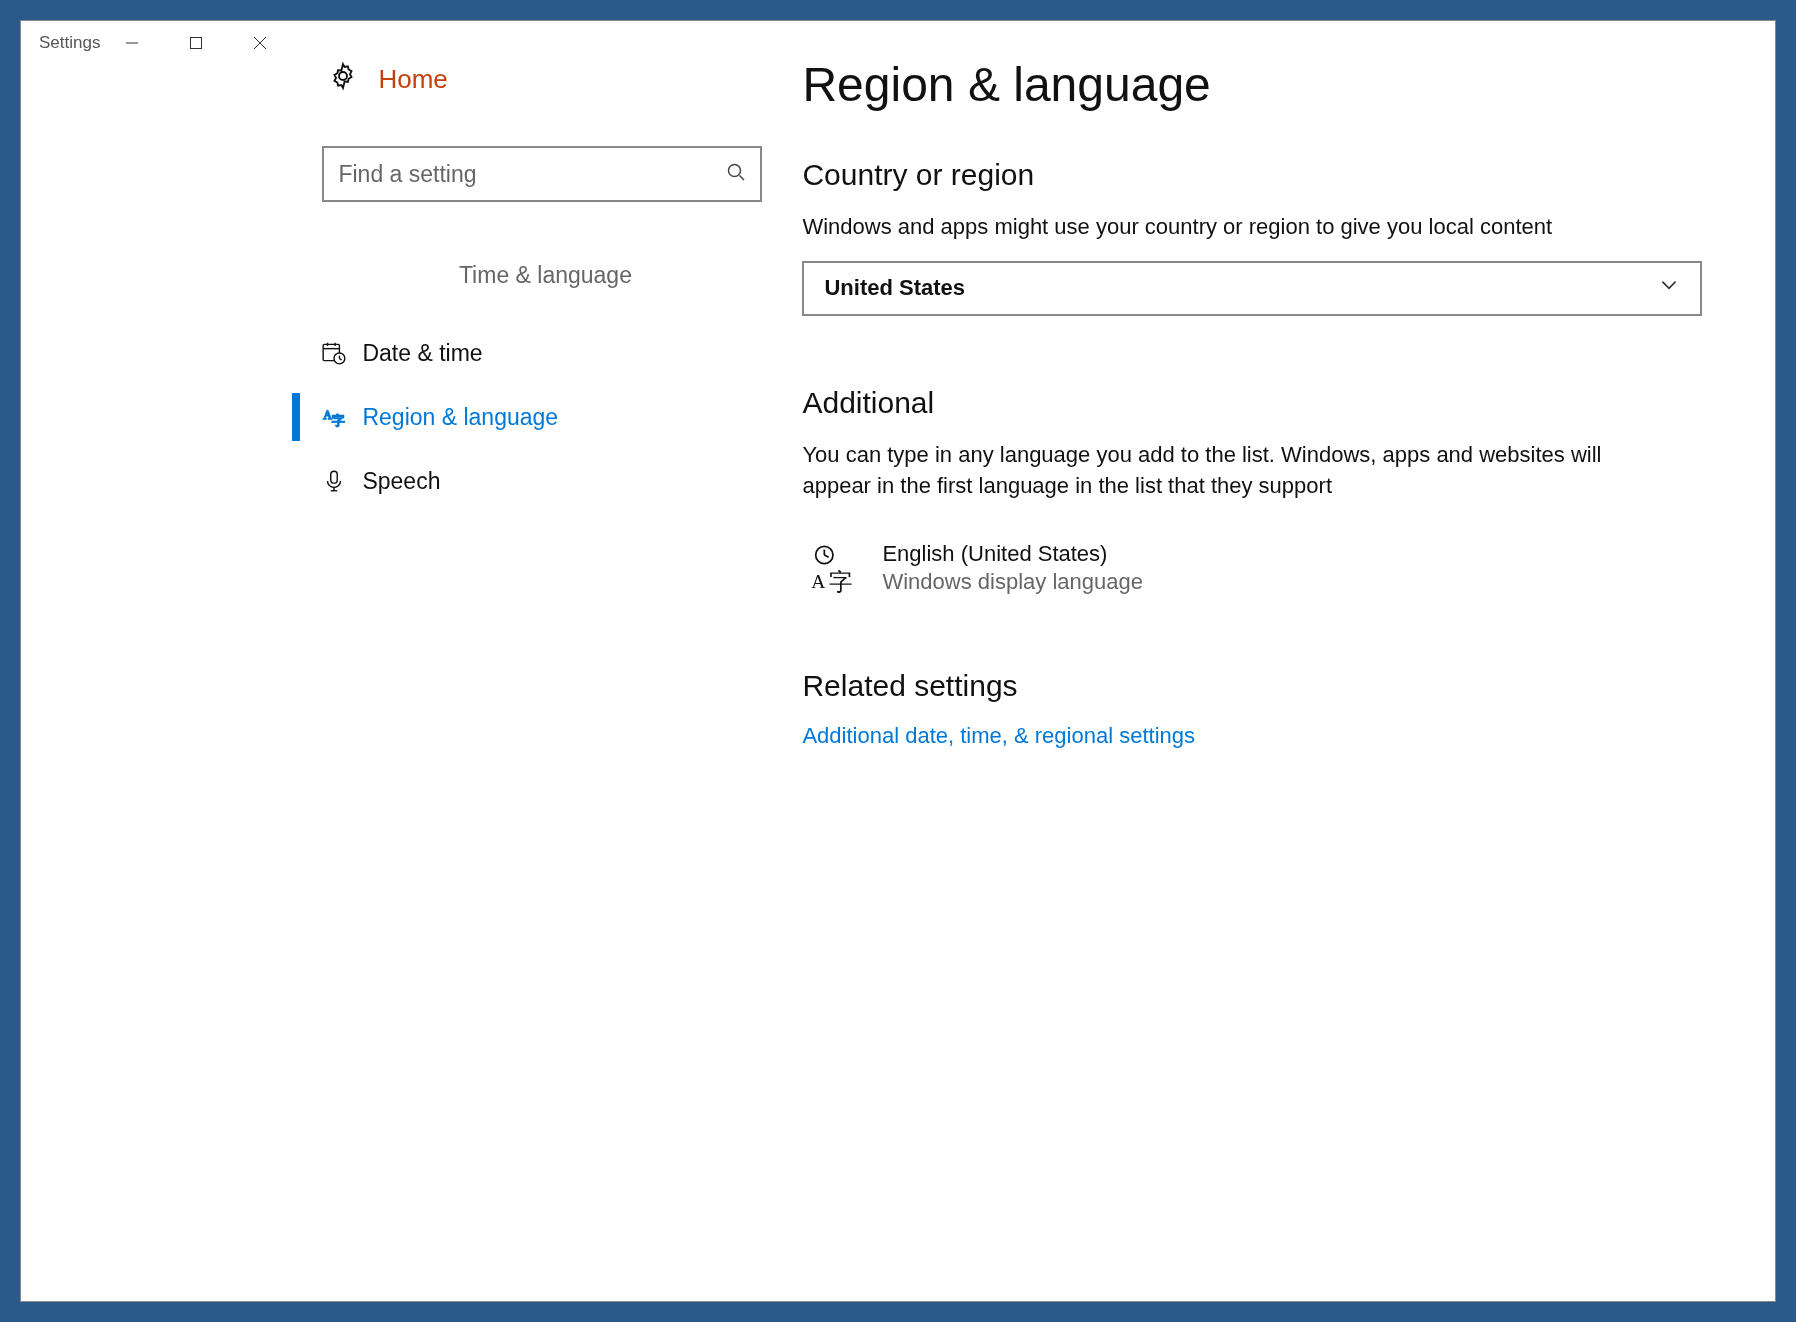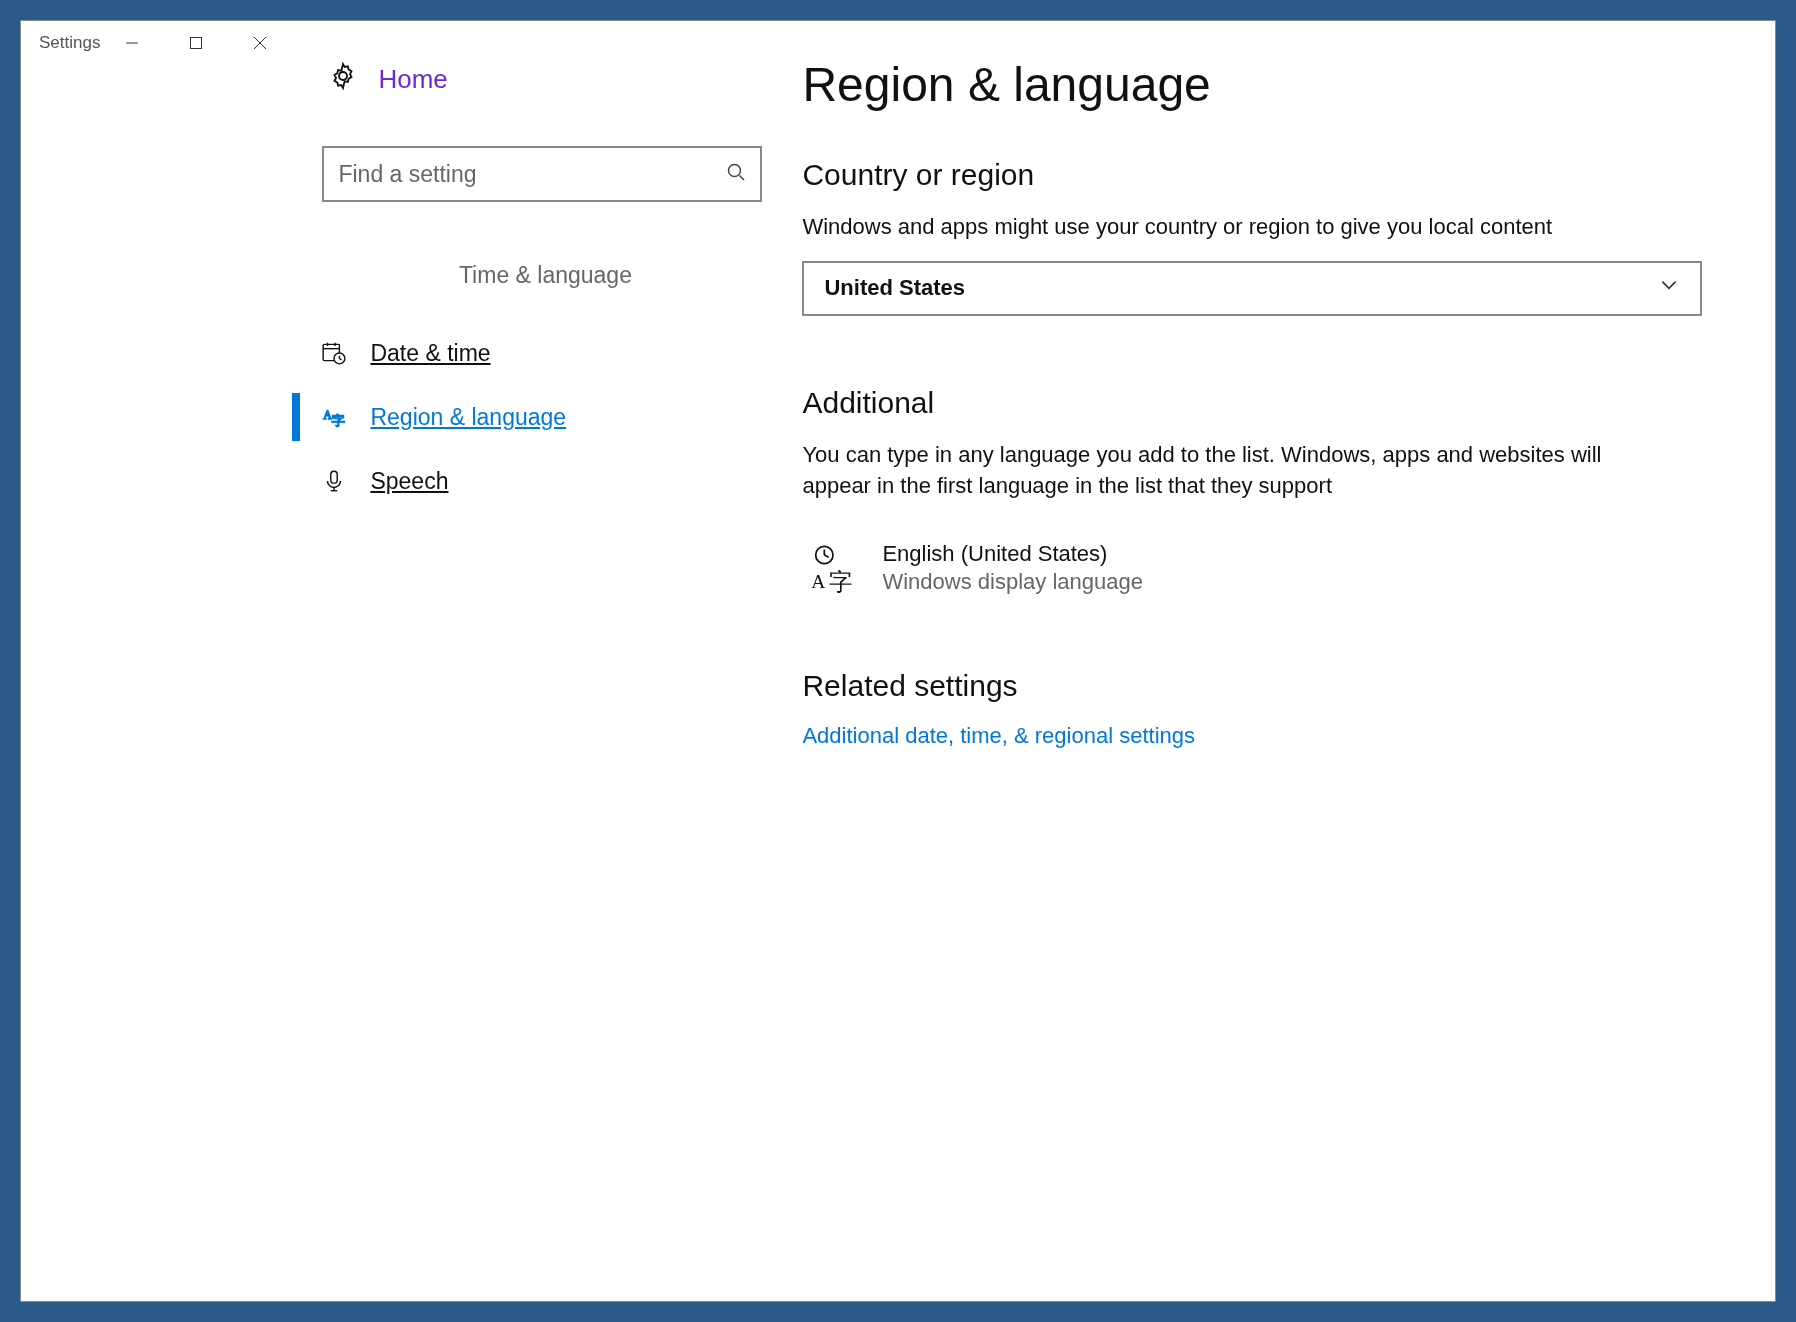--- a/index.html
+++ b/index.html
@@ -53,21 +53,21 @@
   .sidebar {
     width: 500px;
     padding: 40px 30px 0 30px;
     position: relative;
   }
   .home-row {
     display: flex;
     align-items: center;
     gap: 20px;
     font-size: 26px;
-    color: #6d28d9;
+    color: #c2410c;
     margin-bottom: 48px;
     padding-left: 6px;
   }
   .gear-icon svg { width: 30px; height: 30px; }
   .search-box {
     width: 100%;
     height: 56px;
     border: 2px solid #888;
     display: flex;
     align-items: center;
@@ -88,27 +88,26 @@
   .category-label {
     font-size: 23px;
     color: #666;
     margin-bottom: 32px;
     padding-left: 6px;
     text-align: center;
   }
   .nav-item {
     display: flex;
     align-items: center;
-    gap: 22px;
+    gap: 14px;
     font-size: 23px;
     color: #111;
     padding: 18px 6px 18px 10px;
     position: relative;
     margin-left: -12px;
-    text-decoration: underline;
   }
   .nav-item.active { color: #0078d7; }
   .nav-item.active::before {
     content: "";
     position: absolute;
     left: -18px;
     top: 8px;
     bottom: 8px;
     width: 8px;
     background: #0078d7;

